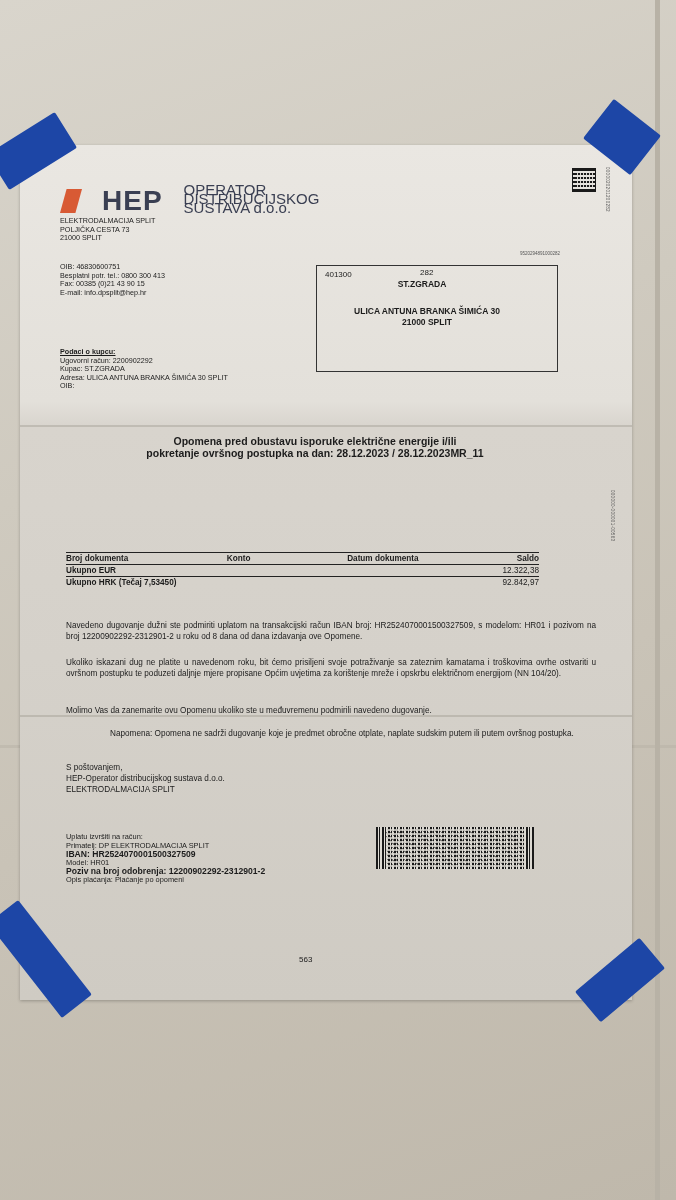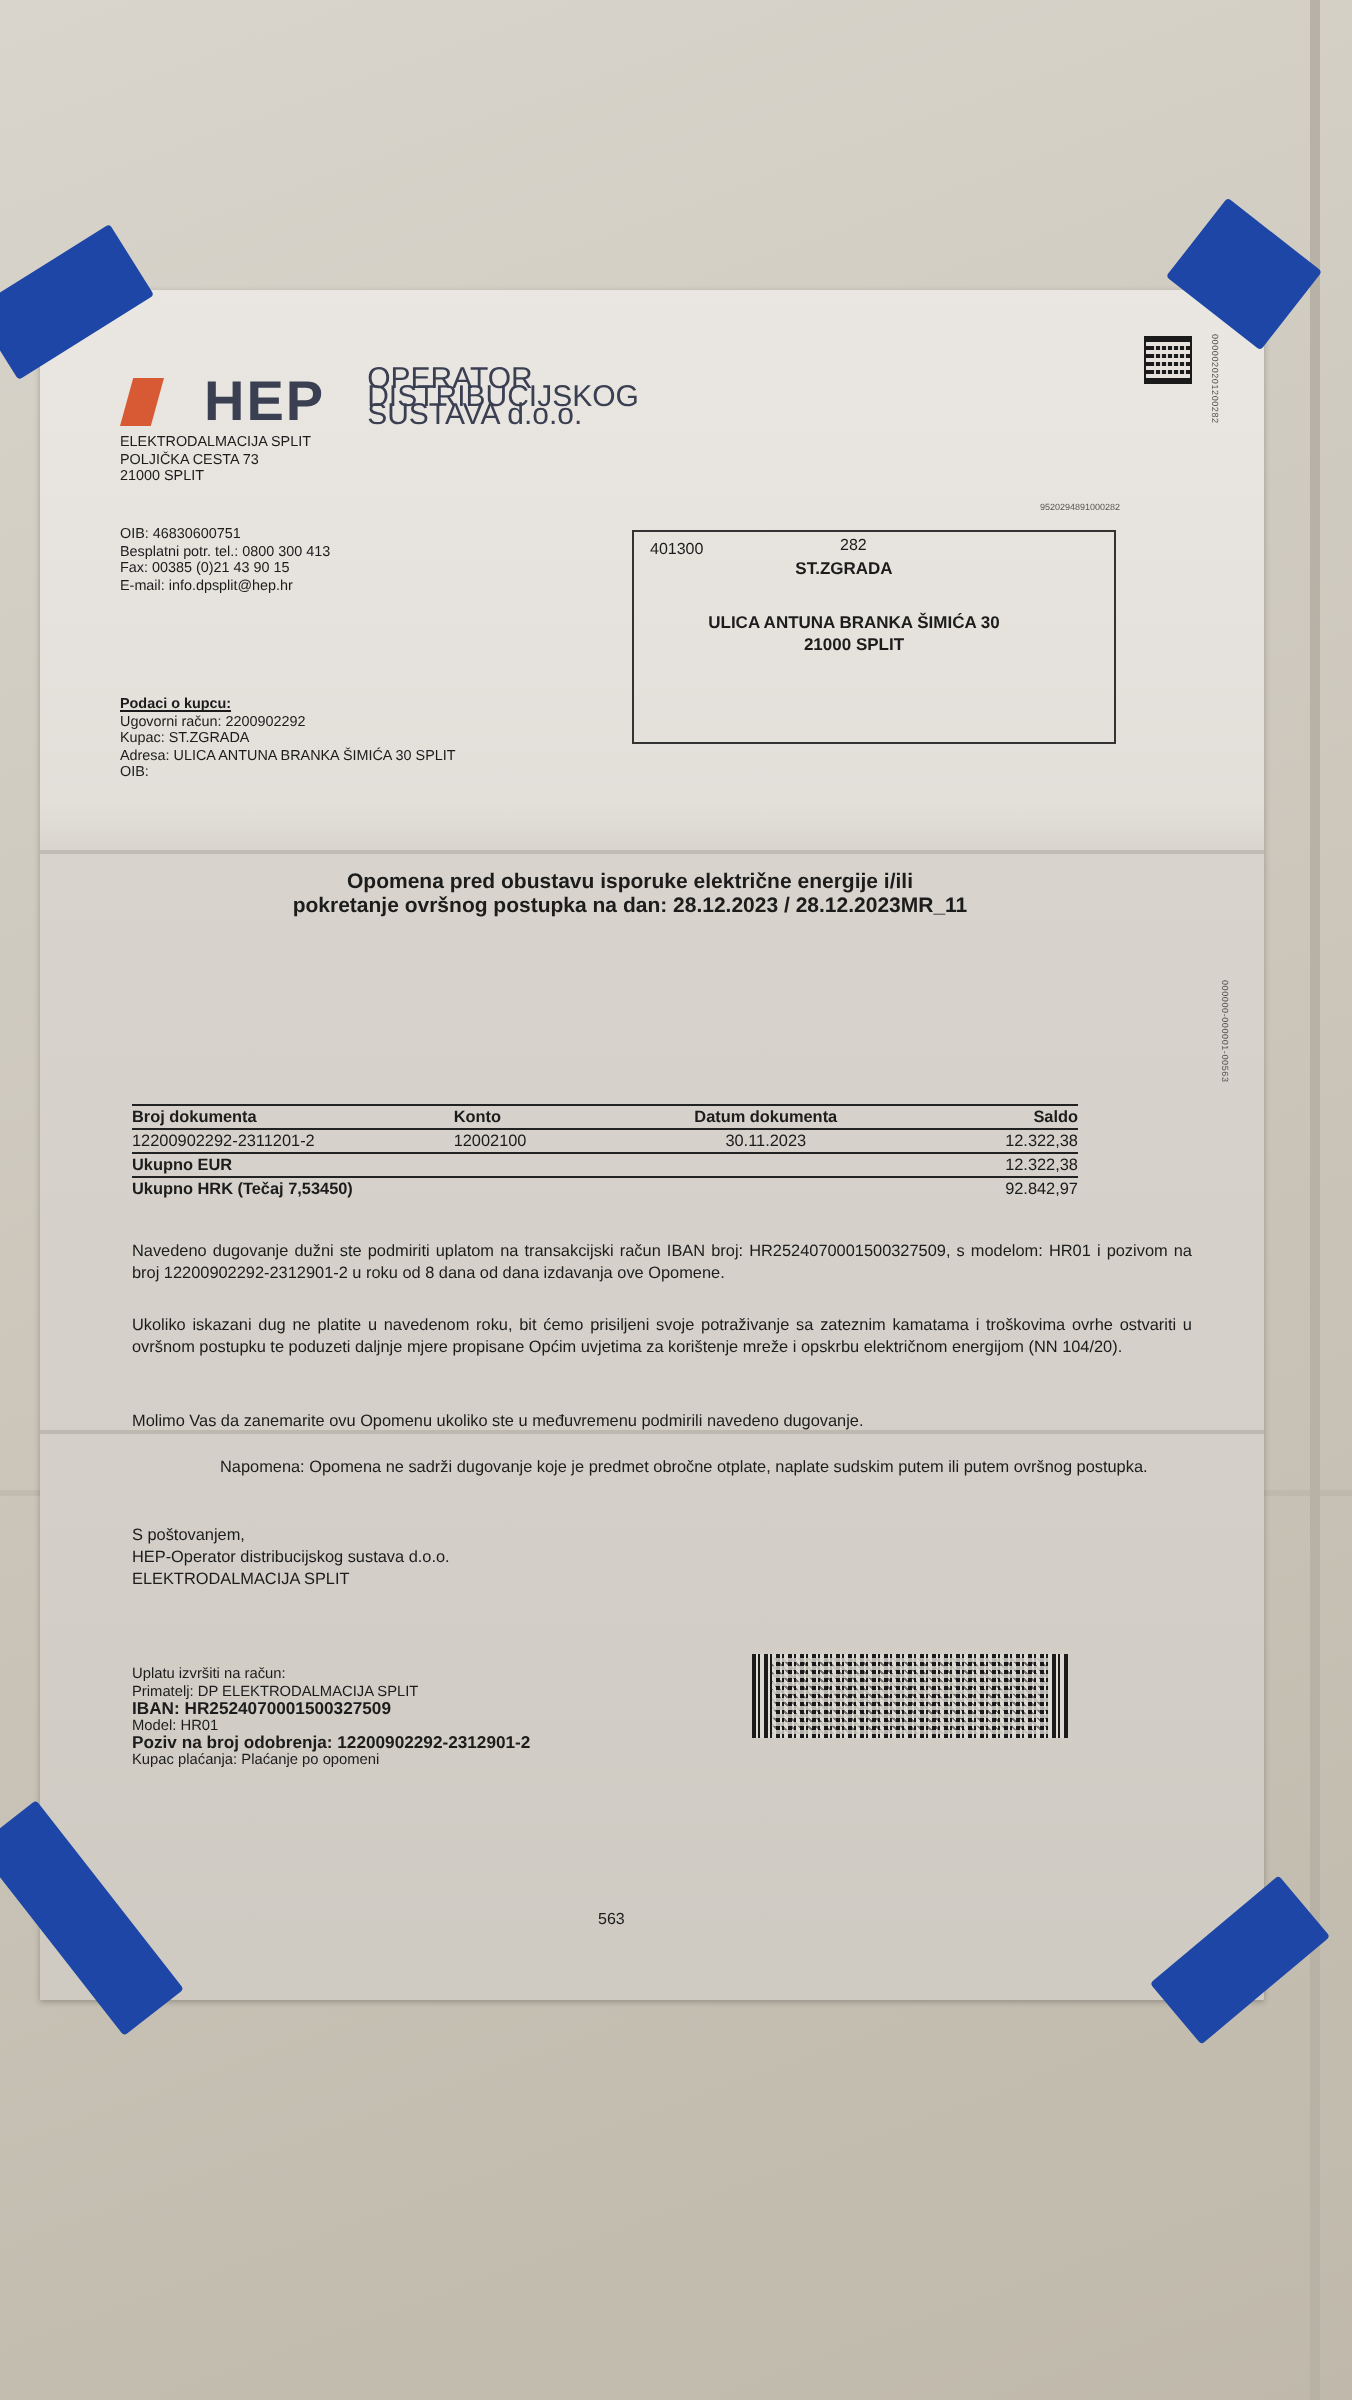--- a/index.html
+++ b/index.html
@@ -102,26 +102,20 @@
 
 
   <table class="docs">
     <tbody>
         <tr>
       <th style="width:34%;">Broj dokumenta</th>
       <th style="width:20%;">Konto</th>
       <th class="c" style="width:26%;">Datum dokumenta</th>
       <th class="r">Saldo</th>
     </tr>
-    <tr>
-      <td>12200902292-2311201-2</td>
-      <td>12002100</td>
-      <td class="c">30.11.2023</td>
-      <td class="r">12.322,38</td>
-    </tr>
     <tr class="tot sep">
       <td colspan="3">Ukupno EUR</td>
       <td class="r" style="font-weight:normal;">12.322,38</td>
     </tr>
     <tr class="tot sep">
       <td colspan="3">Ukupno HRK (Tečaj 7,53450)</td>
       <td class="r" style="font-weight:normal;">92.842,97</td>
     </tr>
   </tbody>
     </table>
@@ -136,21 +130,21 @@
     <div>HEP-Operator distribucijskog sustava d.o.o.</div>
     <div>ELEKTRODALMACIJA SPLIT</div>
   </div>
 
   <div class="abs" style="left:46px;top:688px;font-size:7.4px;line-height:8.5px;">
     <div>Uplatu izvršiti na račun:</div>
     <div>Primatelj: DP ELEKTRODALMACIJA SPLIT</div>
     <div style="font-weight:bold;font-size:8.6px;">IBAN: HR2524070001500327509</div>
     <div>Model: HR01</div>
     <div style="font-weight:bold;font-size:8.6px;">Poziv na broj odobrenja: 12200902292-2312901-2</div>
-    <div>Kupac plaćanja: Plaćanje po opomeni</div>
+    <div>Opis plaćanja: Plaćanje po opomeni</div>
   </div>
 
   <div class="barcode"></div>
 
   <div class="abs" style="left:279px;top:810px;font-size:8px;">563</div>
 </div>
 
 <div class="tape" style="left:-8px;top:130px;width:80px;height:42px;transform:rotate(-32deg);"></div>
 <div class="tape" style="left:592px;top:112px;width:60px;height:50px;transform:rotate(38deg);"></div>
 <div class="tape" style="left:-20px;top:940px;width:120px;height:38px;transform:rotate(52deg);"></div>

